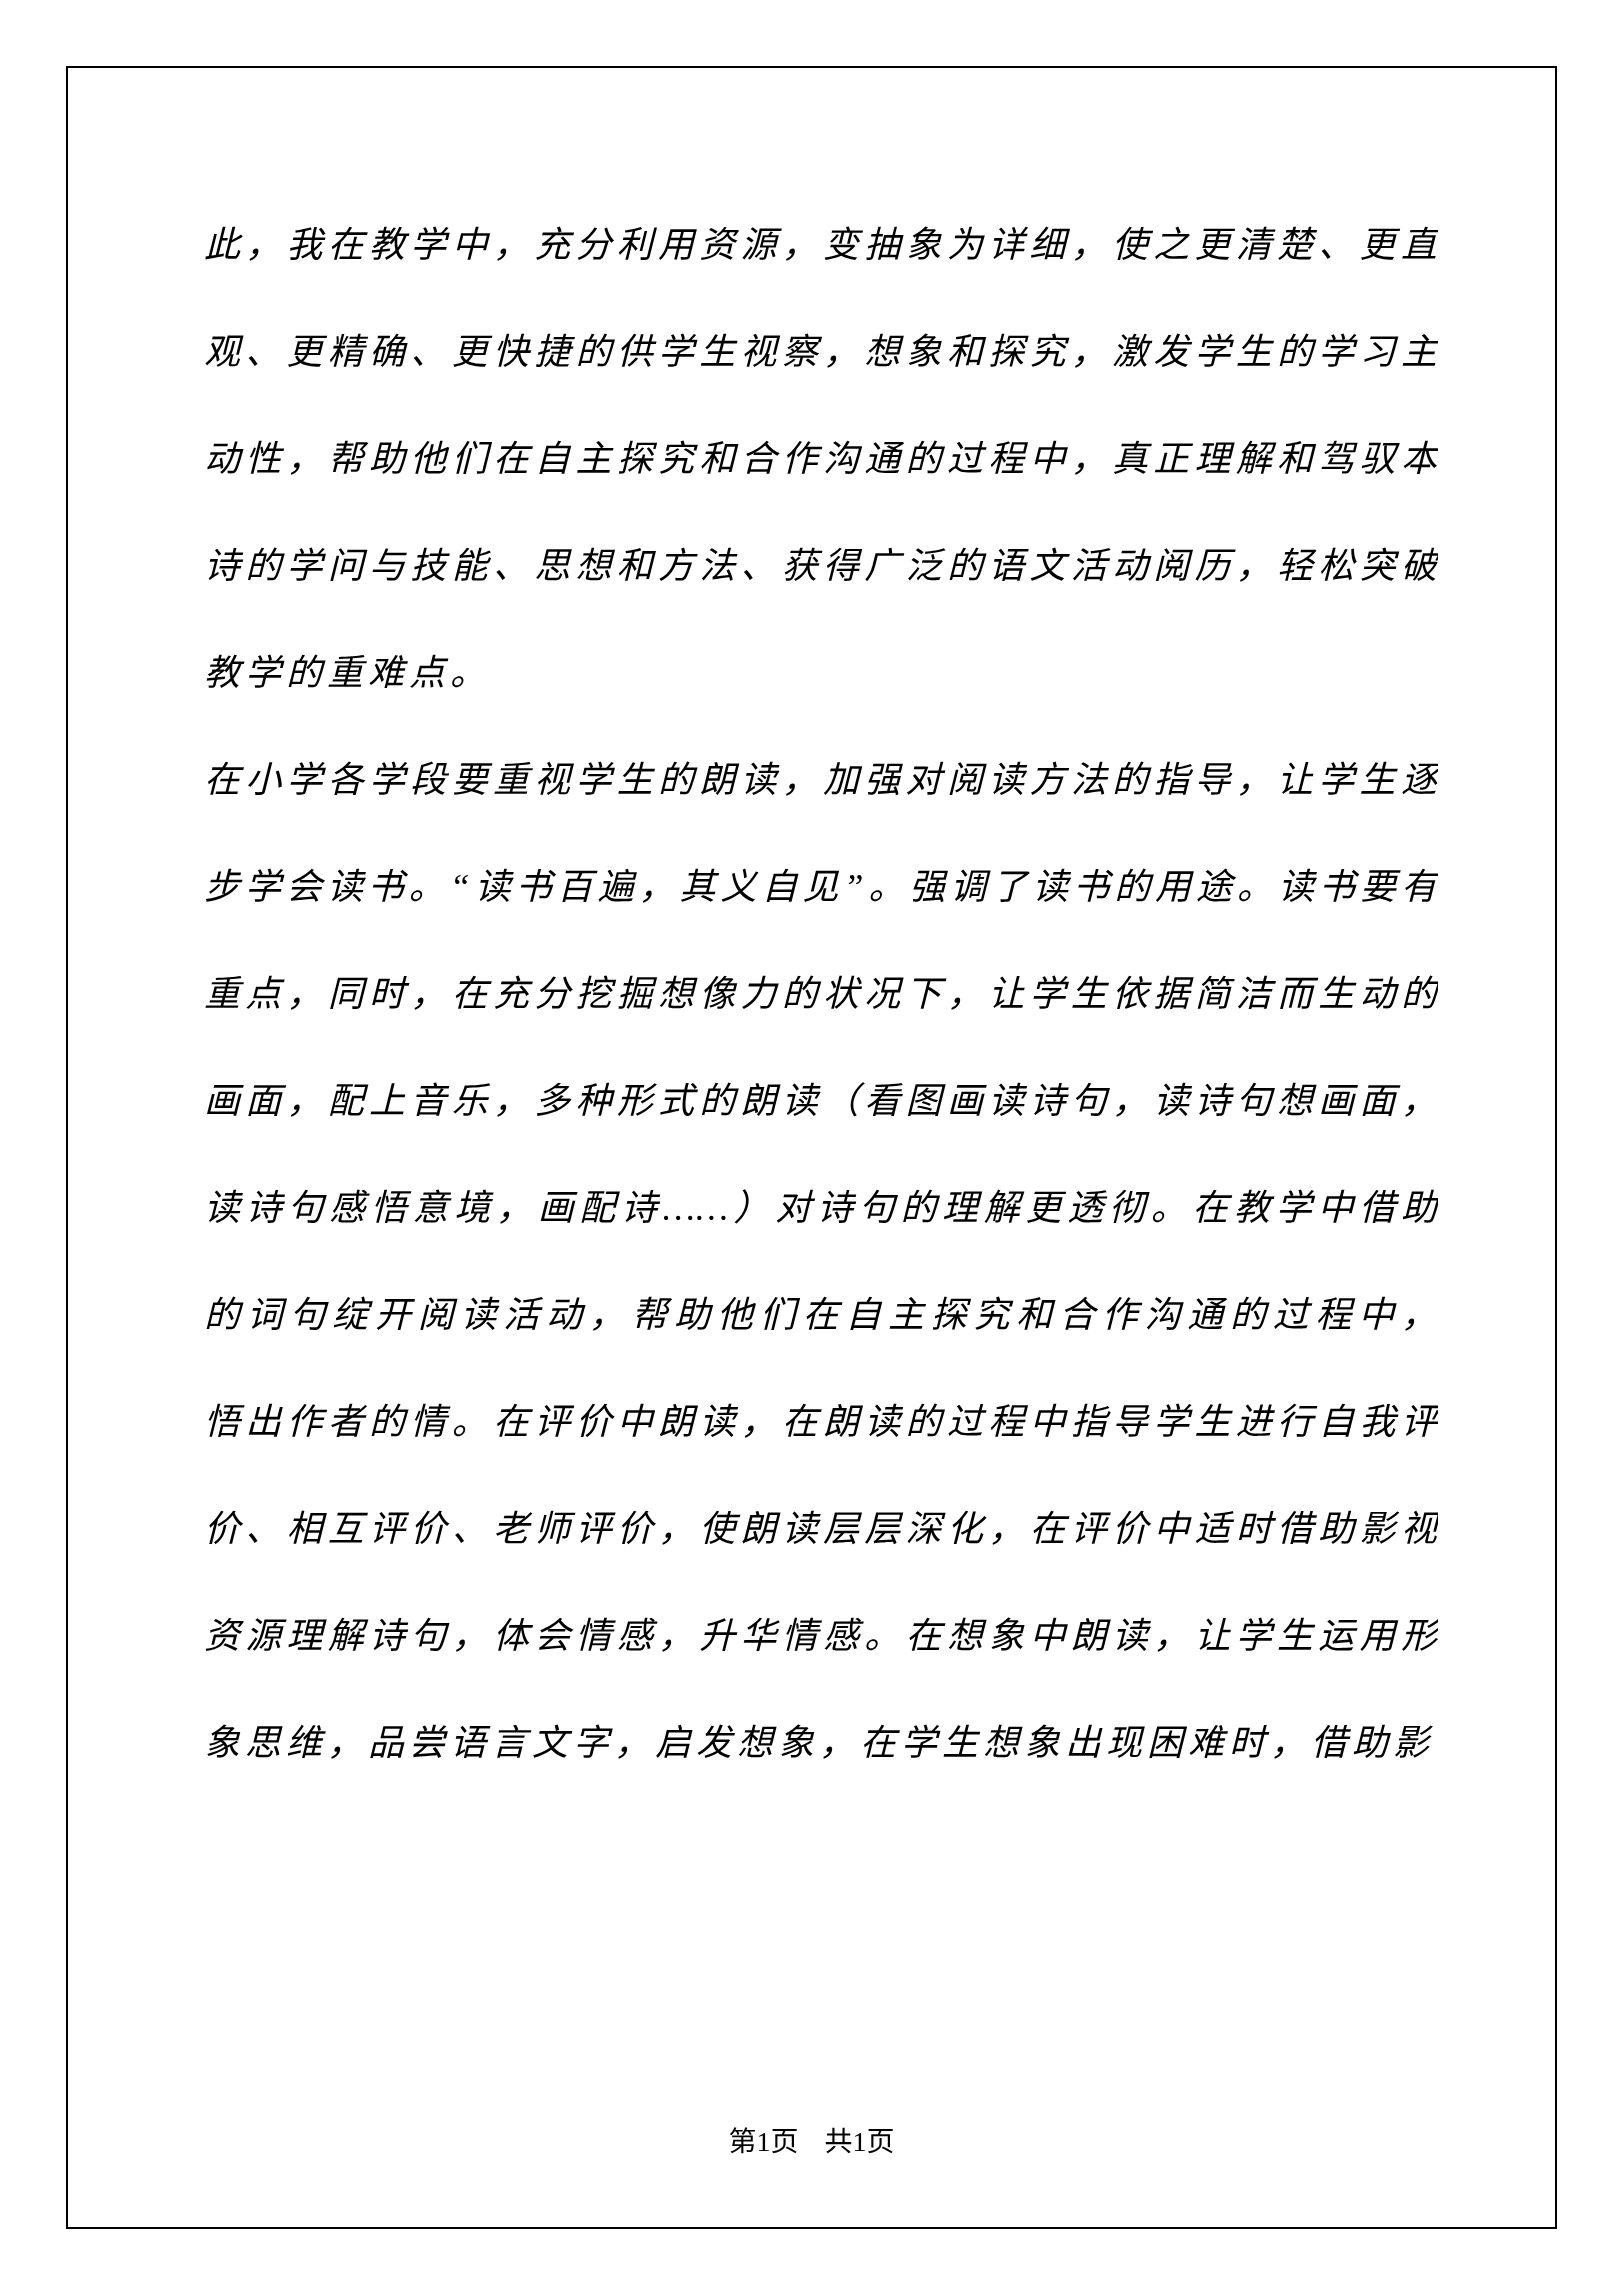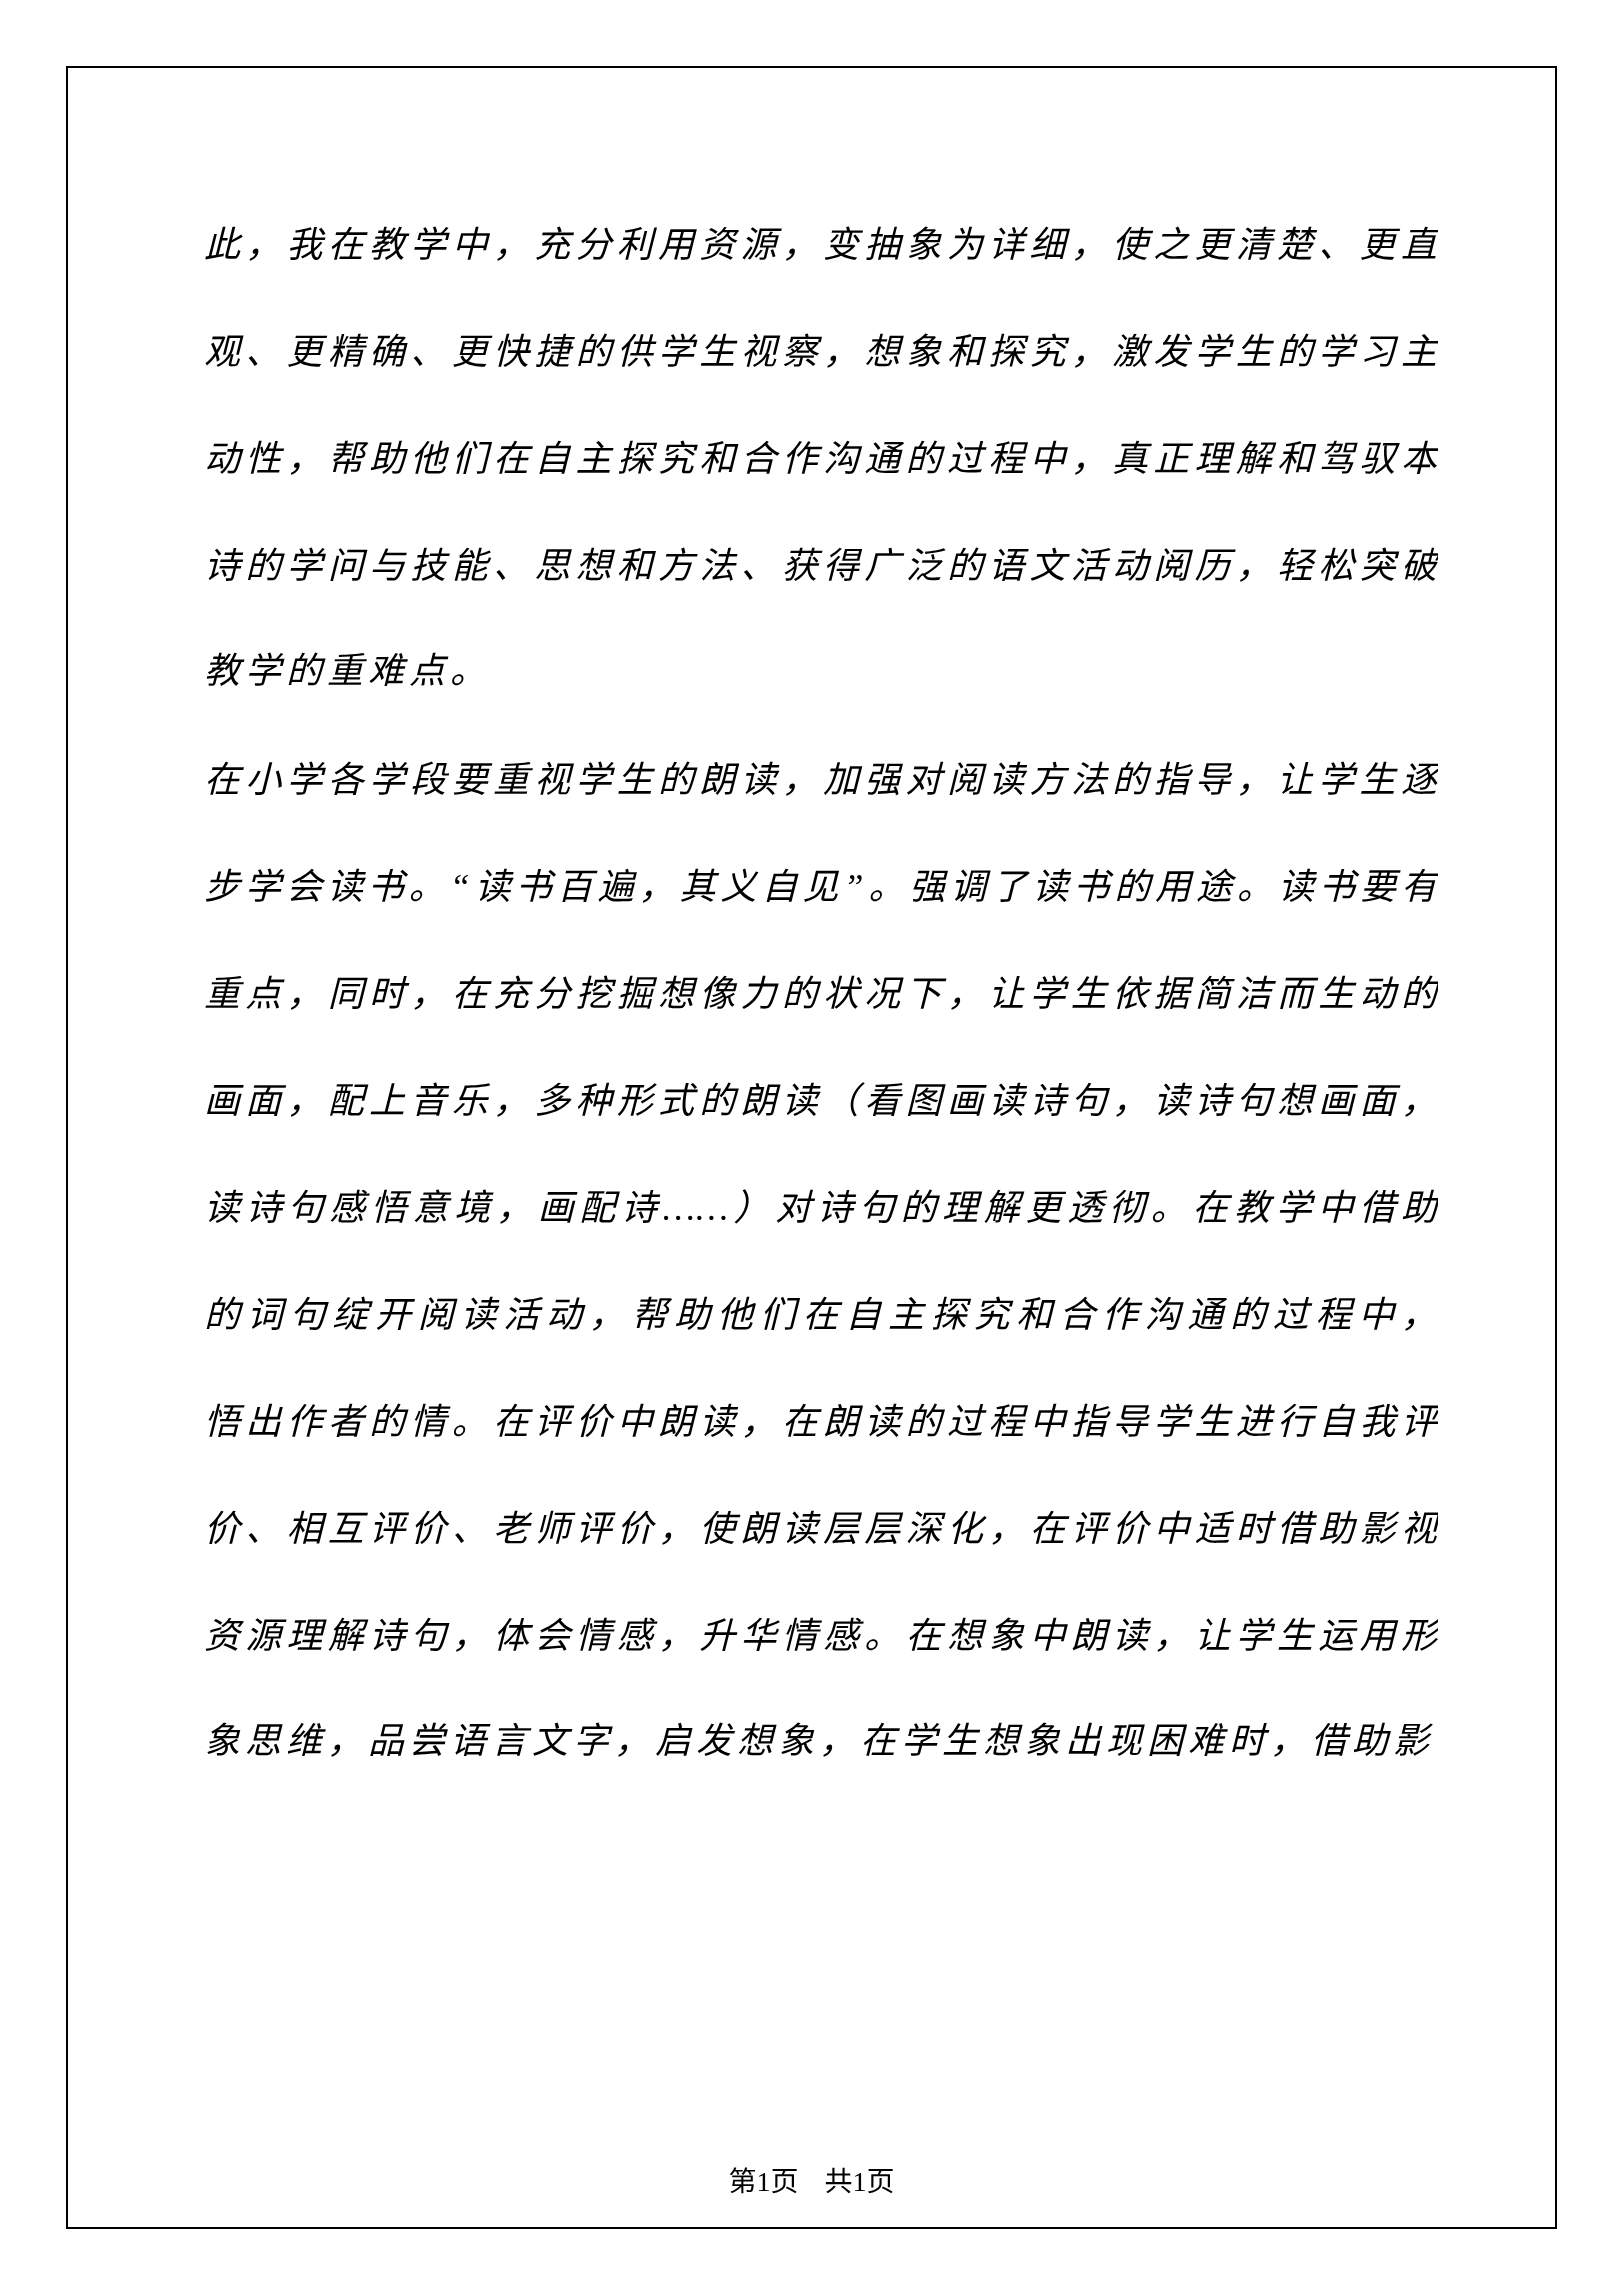--- a/index.html
+++ b/index.html
@@ -38,37 +38,35 @@
     letter-spacing: 1.1px;
     text-align: justify;
     text-align-last: justify;
     overflow: hidden;
     white-space: normal;
   }
   .line.no-justify {
     text-align: left;
     text-align-last: left;
     letter-spacing: 5px;
-    font-family: Liberation Mono, monospace;
   }
   .line.indent {
     text-indent: 82px;
   }
   .footer {
     position: absolute;
     left: 66px;
     right: 66px;
     top: 2124px;
     height: 36px;
     line-height: 36px;
     text-align: center;
     font-size: 28px;
     color: #000000;
     font-style: normal;
-    margin-top: 40px;
   }
   .footer .gap {
     display: inline-block;
     width: 26px;
   }
 </style>
 </head>
 <body>
 
 <div class="page-border"></div>

